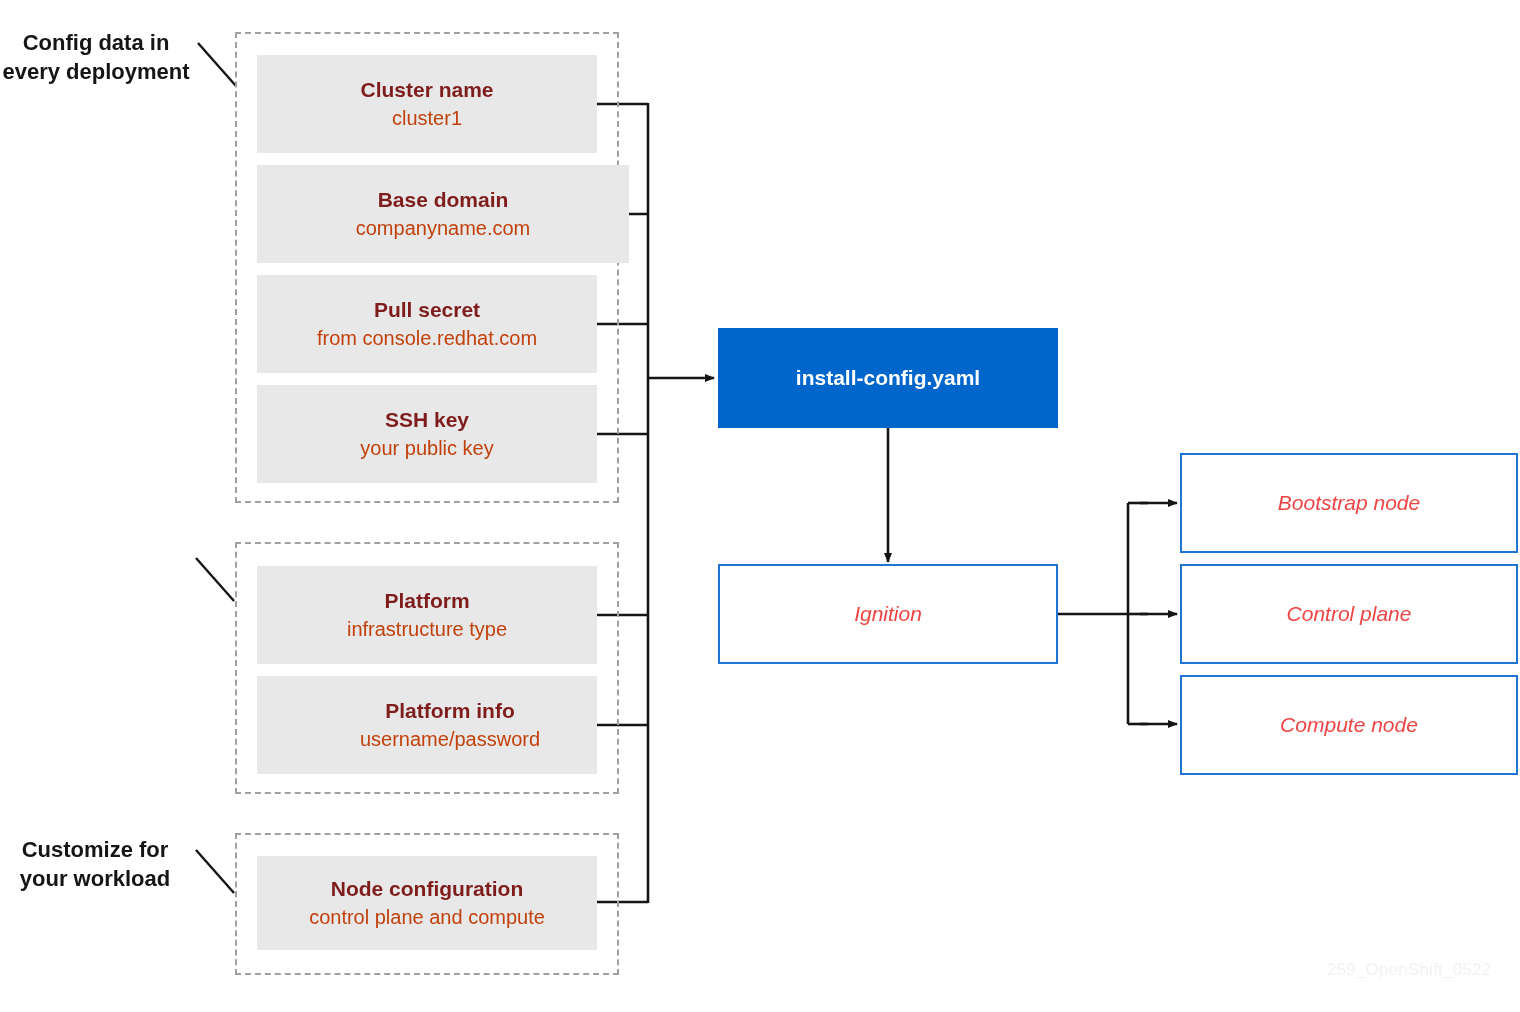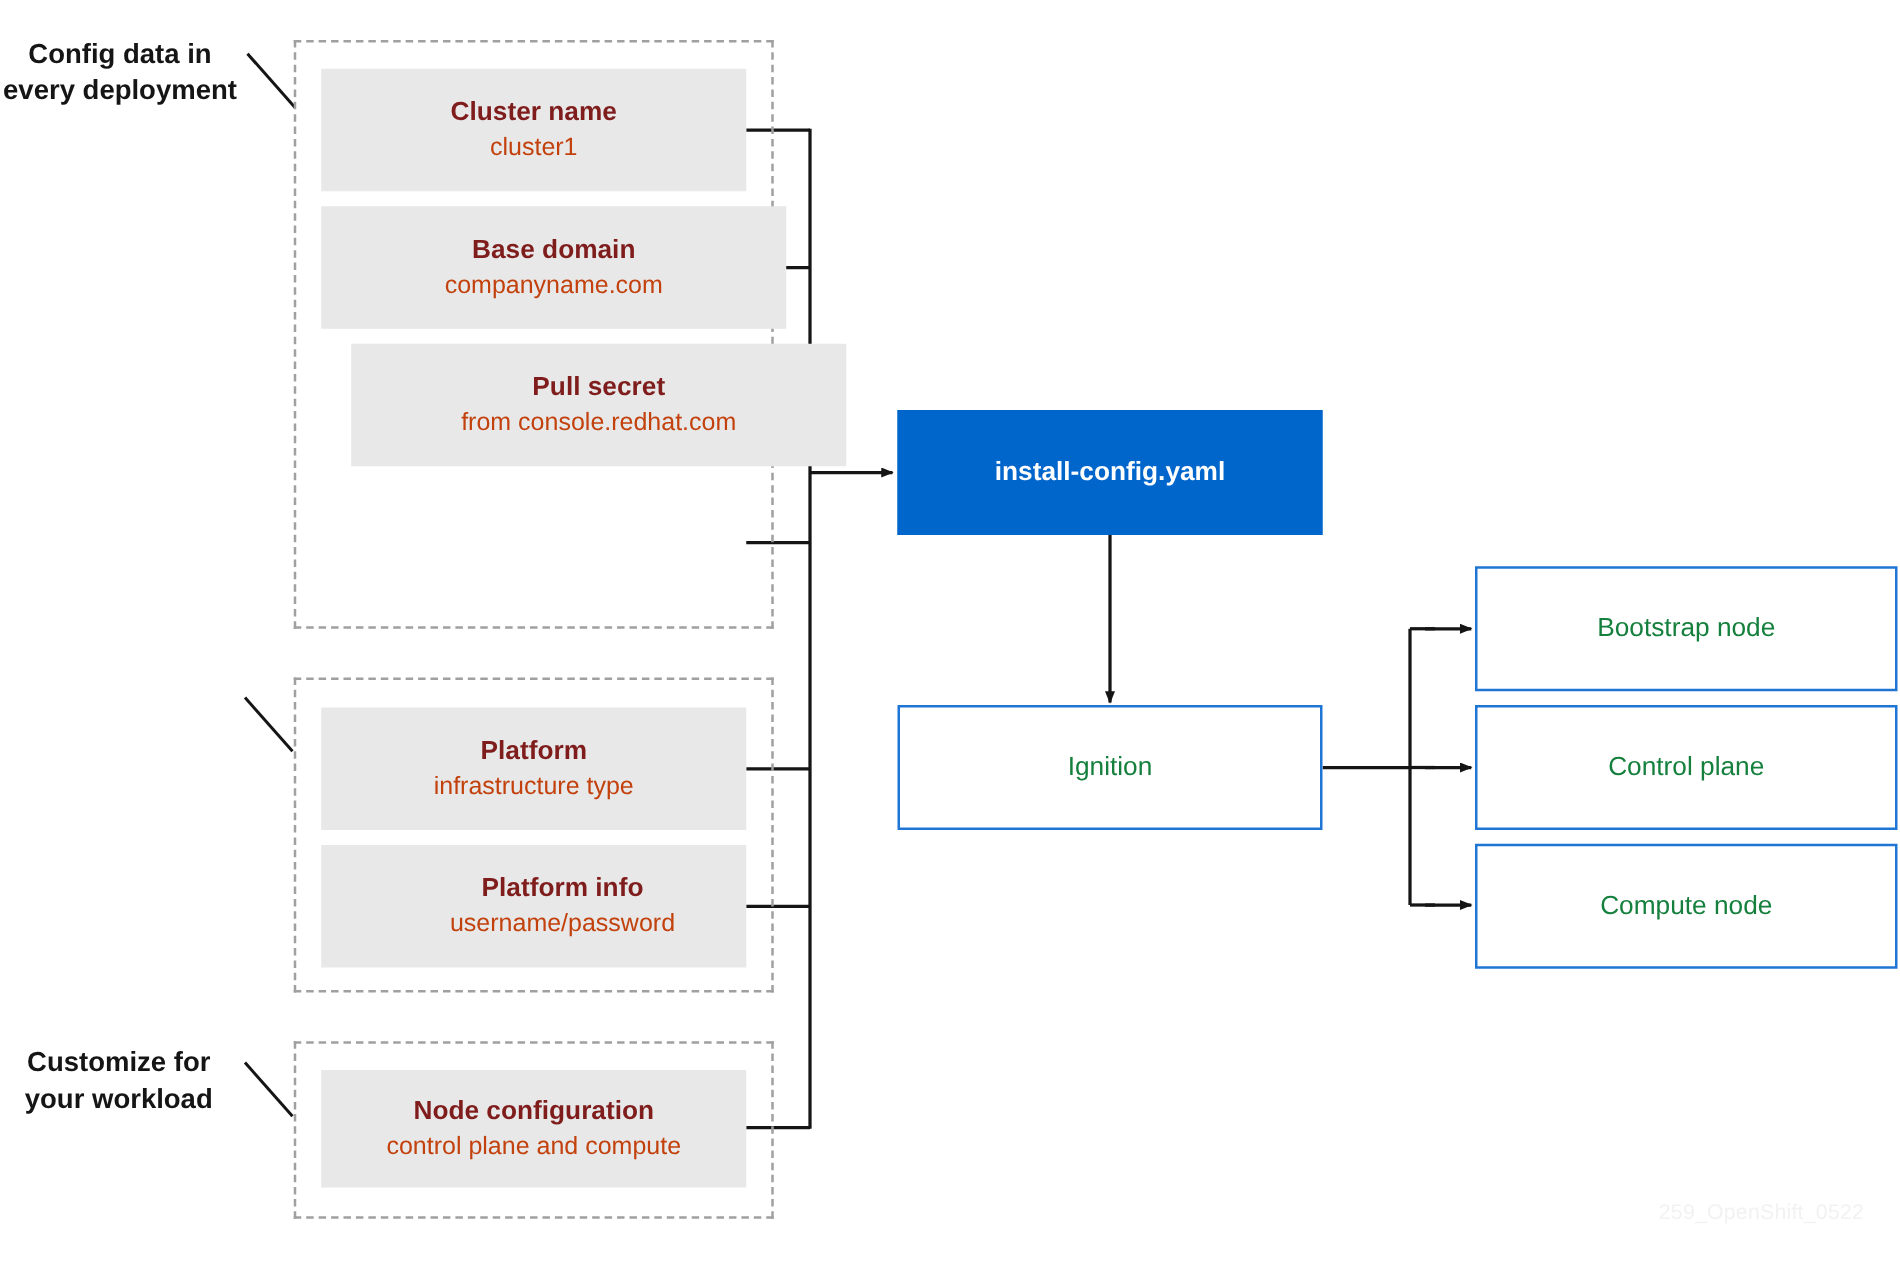--- a/index.html
+++ b/index.html
@@ -86,23 +86,24 @@
   .node.filled .node-label {
     color: #ffffff;
     font-size: 21px;
     font-weight: bold;
   }
   .node.outlined {
     background: #ffffff;
     border: 2px solid #1f75d4;
   }
   .node.outlined .node-label {
-    color: #15803d;
+    color: #ef4444;
     font-size: 21px;
     font-weight: normal;
+    font-style: italic;
   }
 
   
   .watermark {
     position: absolute;
     font-size: 17px;
     color: #f2f2f2;
     letter-spacing: 0.2px;
     white-space: nowrap;
   }
@@ -162,25 +163,29 @@
   <div class="card" style="left:257px; top:55px; width:340px; height:98px;">
     <div class="card-title">Cluster name</div>
     <div class="card-sub">cluster1</div>
   </div>
 
   <div class="card" style="left:257px; top:165px; width:372px; height:98px;">
     <div class="card-title">Base domain</div>
     <div class="card-sub">companyname.com</div>
   </div>
 
-  <div class="card" style="left:257px; top:275px; width:396px; height:98px;margin-left:24px;">
+  <div class="card" style="left:257px; top:275px; width:340px; height:98px;">
     <div class="card-title">Pull secret</div>
     <div class="card-sub">from console.redhat.com</div>
   </div>
 
+  <div class="card" style="left:257px; top:385px; width:340px; height:98px;">
+    <div class="card-title">SSH key</div>
+    <div class="card-sub">your public key</div>
+  </div>
 
 
   <div class="group-box" style="left:235px; top:542px; width:384px; height:252px;"></div>
 
   <div class="card" style="left:257px; top:566px; width:340px; height:98px;">
     <div class="card-title">Platform</div>
     <div class="card-sub">infrastructure type</div>
   </div>
 
   <div class="card" style="left:257px; top:676px; width:340px; height:98px;padding-left:46px;">

